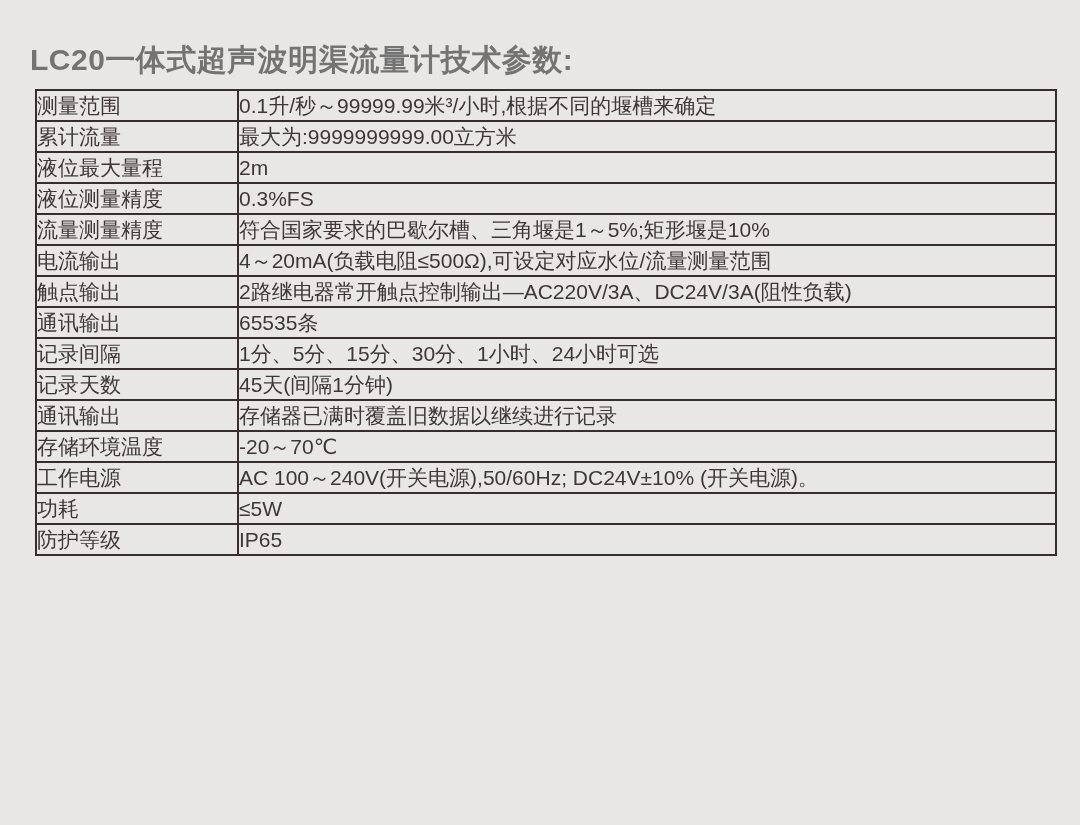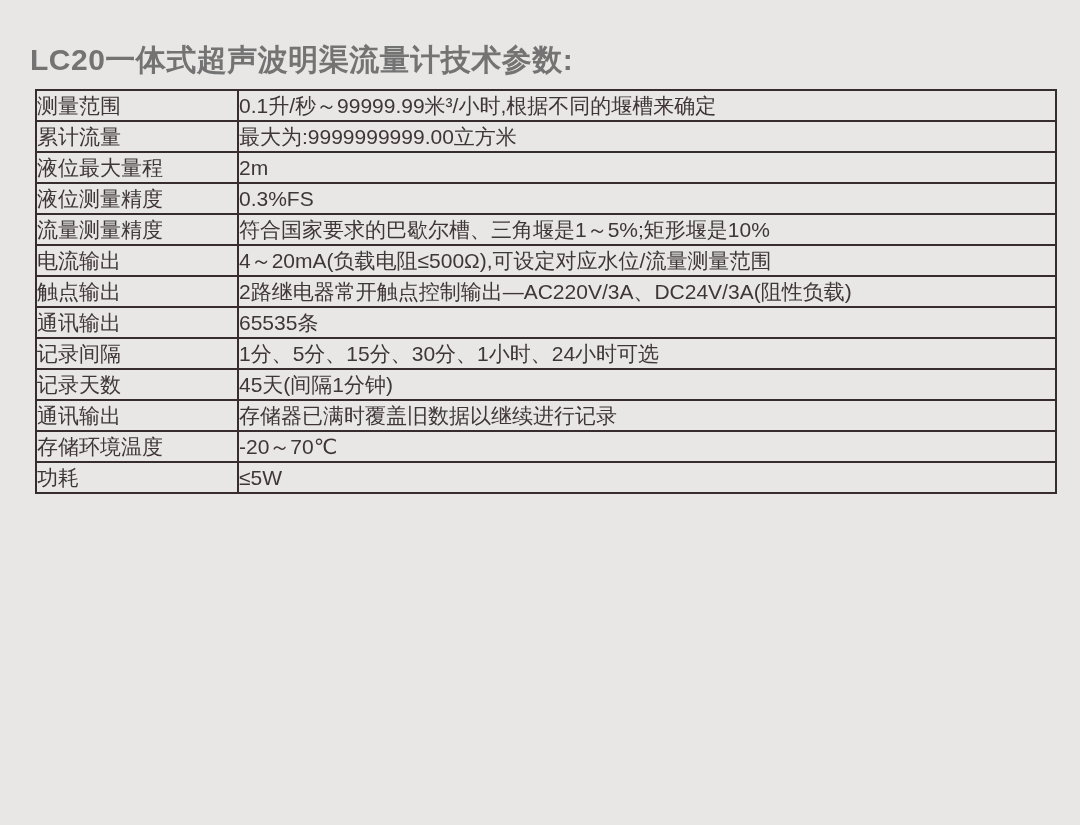--- a/index.html
+++ b/index.html
@@ -102,17 +102,25 @@
       </tr>
       <tr>
         <td class="spec-label">通讯输出</td>
         <td class="spec-value">存储器已满时覆盖旧数据以继续进行记录</td>
       </tr>
       <tr>
         <td class="spec-label">存储环境温度</td>
         <td class="spec-value">-20～70℃</td>
       </tr>
       <tr>
+        <td class="spec-label">工作电源</td>
+        <td class="spec-value">AC 100～240V(开关电源),50/60Hz; DC24V±10% (开关电源)。</td>
+      </tr>
+      <tr>
         <td class="spec-label">功耗</td>
         <td class="spec-value">≤5W</td>
+      </tr>
+      <tr>
+        <td class="spec-label">防护等级</td>
+        <td class="spec-value">IP65</td>
       </tr>
     </tbody>
 </table>
 
 </body></html>

